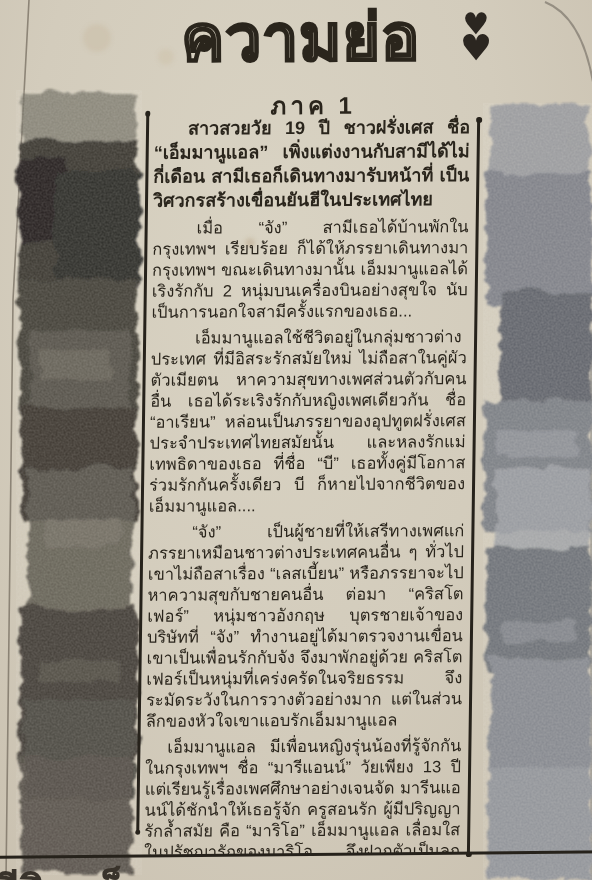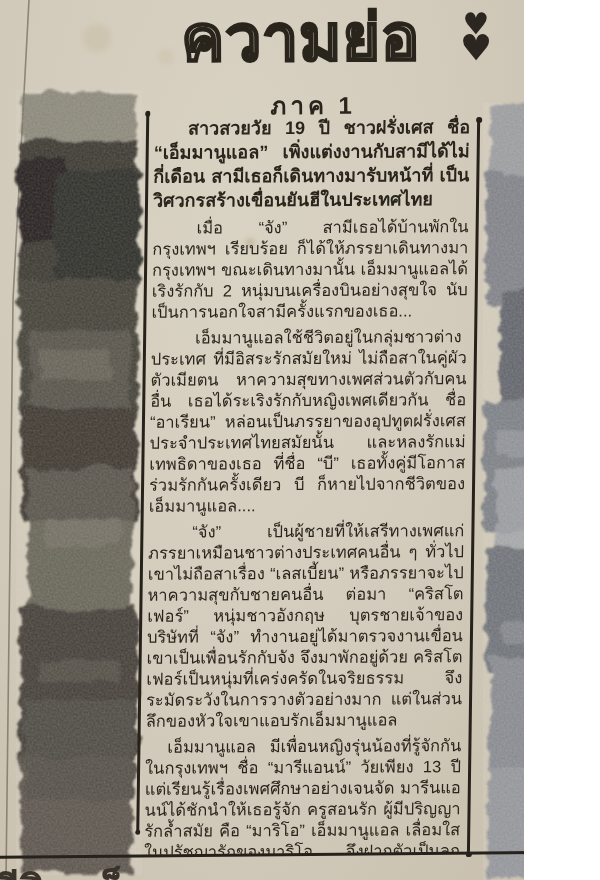--- a/index.html
+++ b/index.html
@@ -1,21 +1,21 @@
 <!DOCTYPE html>
 <html style="--paper: #d3ccbc; --paper-warm: #c9bfac; --ink: #2a251c; --rule: #26221b; --charcoal-left: #3e3a33; --charcoal-right: #7e8189;"><head>
 <meta charset="utf-8">
 <style>
   :root{
     --paper:#d3ccbc; --paper-warm:#c9bfac; --ink:#2a251c; --rule:#26221b;
     --charcoal-left:#3e3a33; --charcoal-right:#7e8189;
   }
   html,body{margin:0;padding:0;}
   body{width:600px;height:880px;overflow:hidden;font-family:"Liberation Sans",sans-serif;}
-  .page{position:relative;width:524px;height:880px;overflow:hidden;
+  .page{position:relative;width:592px;height:880px;overflow:hidden;
     background:
       radial-gradient(ellipse at 45% 28%, #d9d3c3 0%, var(--paper) 52%, #c8bfae 100%);
   }
   svg.art{position:absolute;left:0;top:0;width:600px;height:880px;pointer-events:none;}
   .content{position:absolute;left:0;top:0;width:600px;height:880px;transform:rotate(-0.3deg);}
   .title{
     position:absolute;left:138px;top:-14px;width:330px;margin:0;text-align:center;
     font-size:64px;font-weight:700;letter-spacing:1px;color:var(--ink);
     font-family:"DejaVu Sans",sans-serif;white-space:nowrap;
   }

